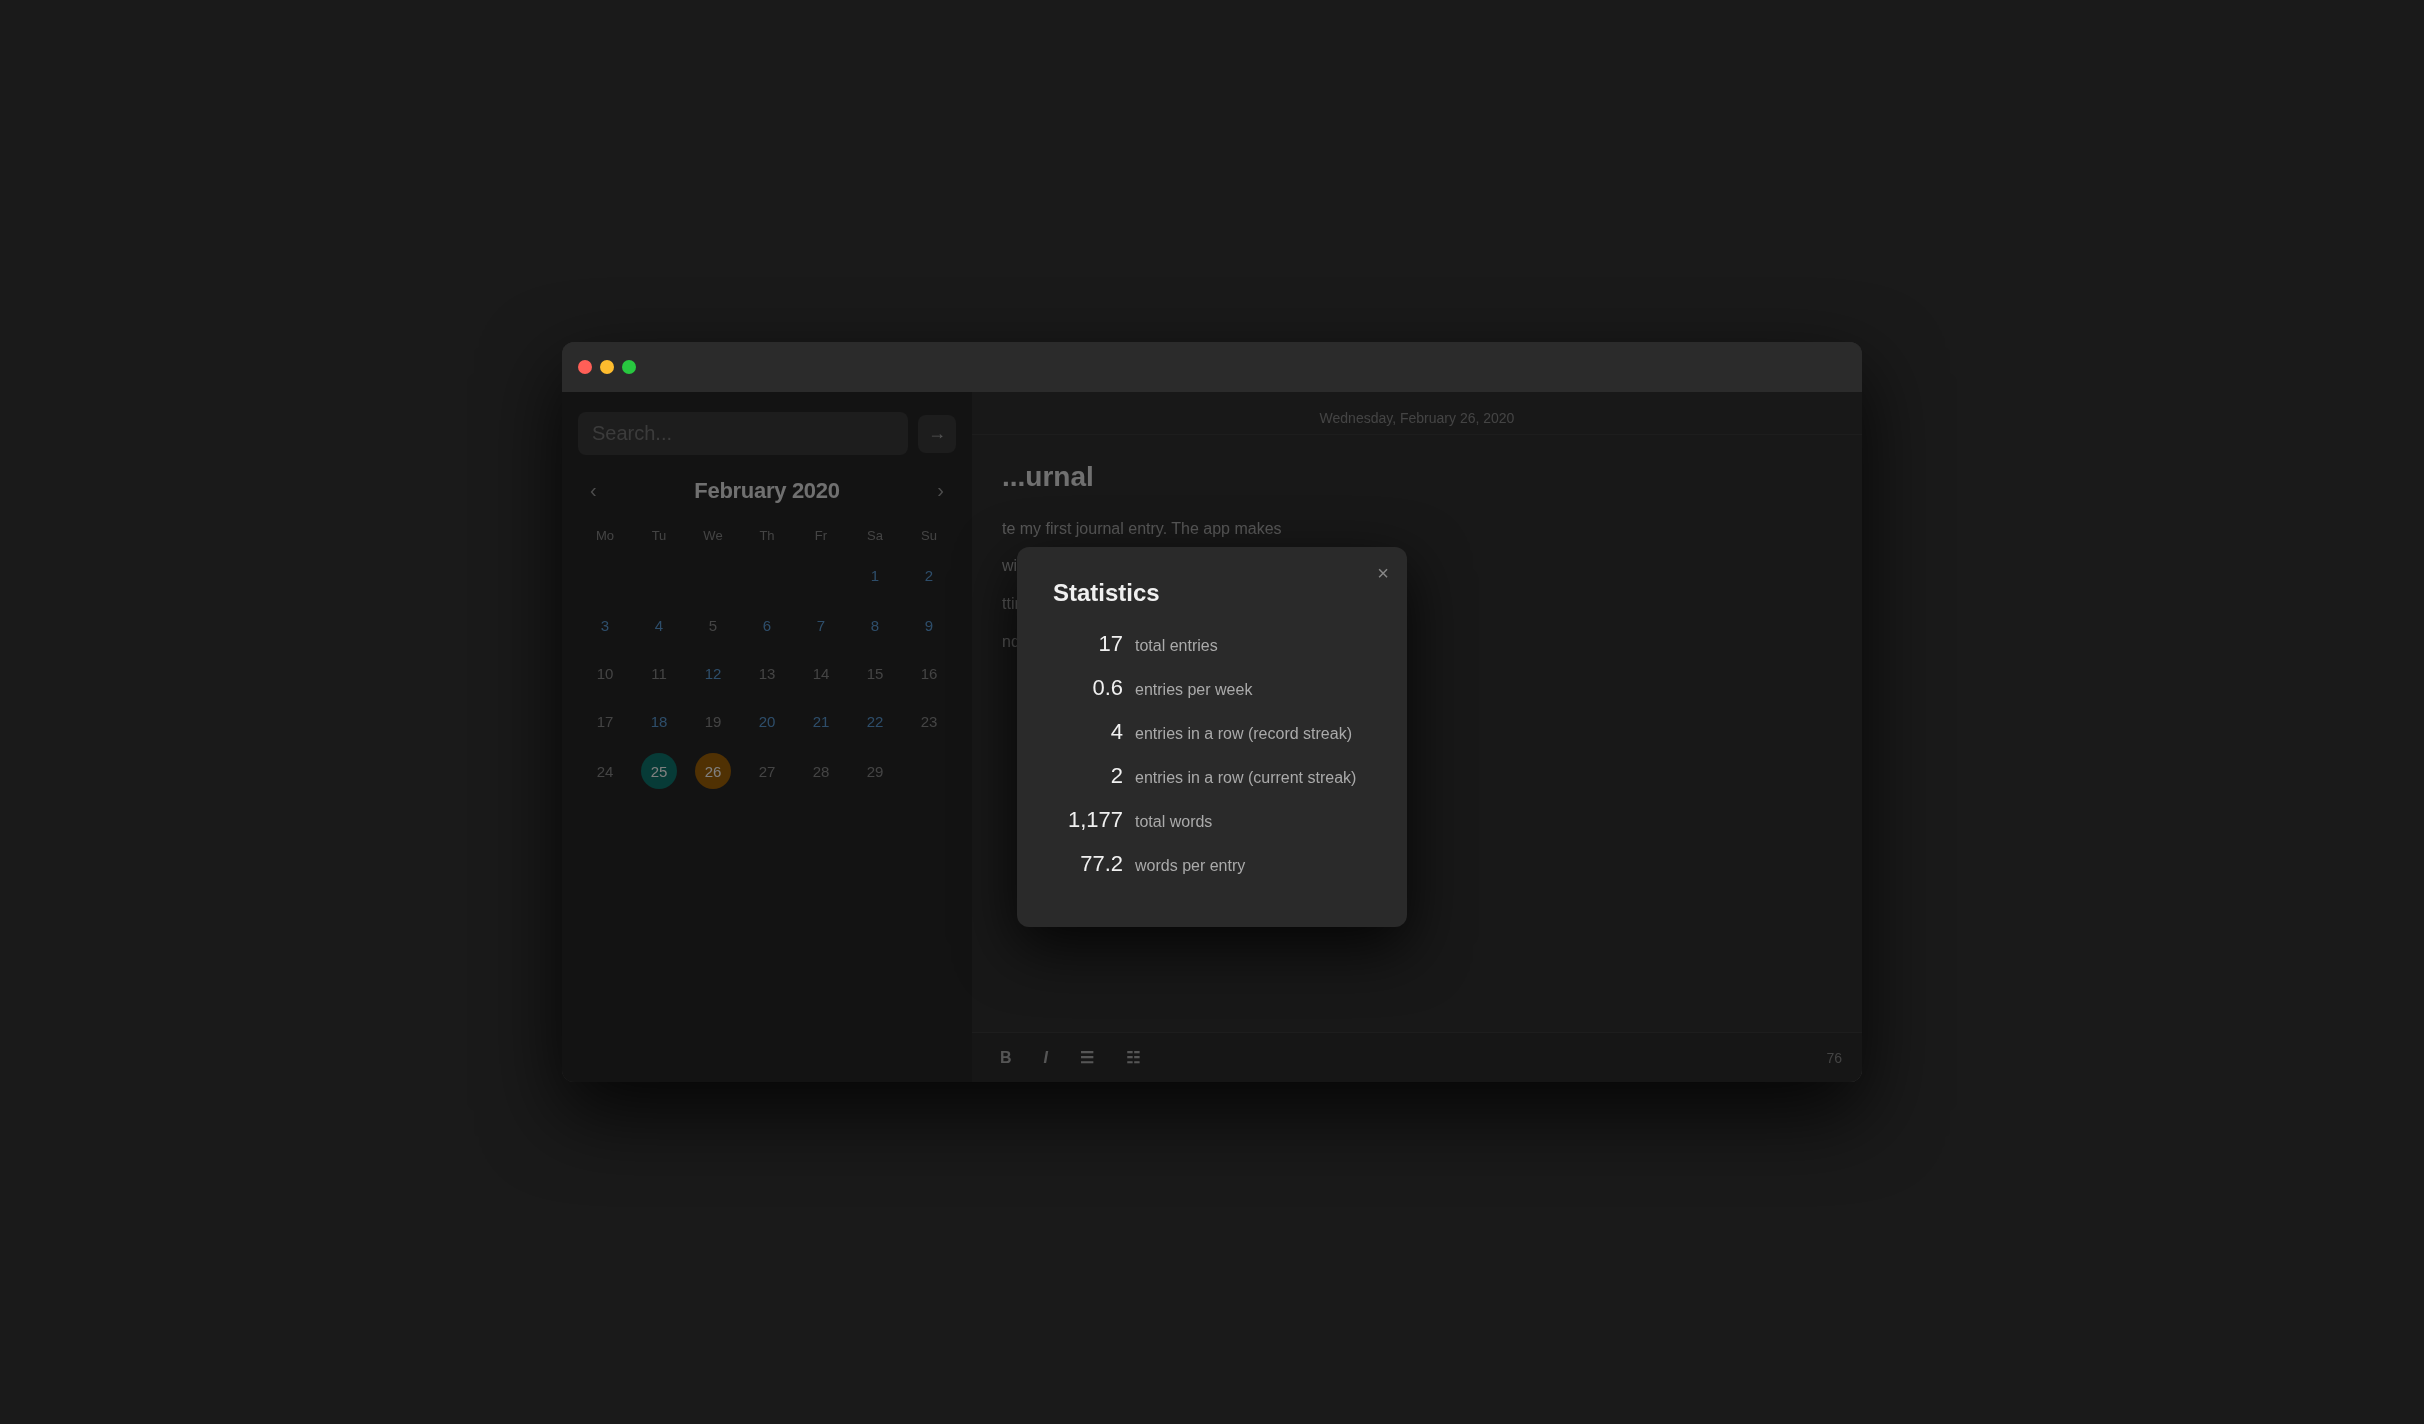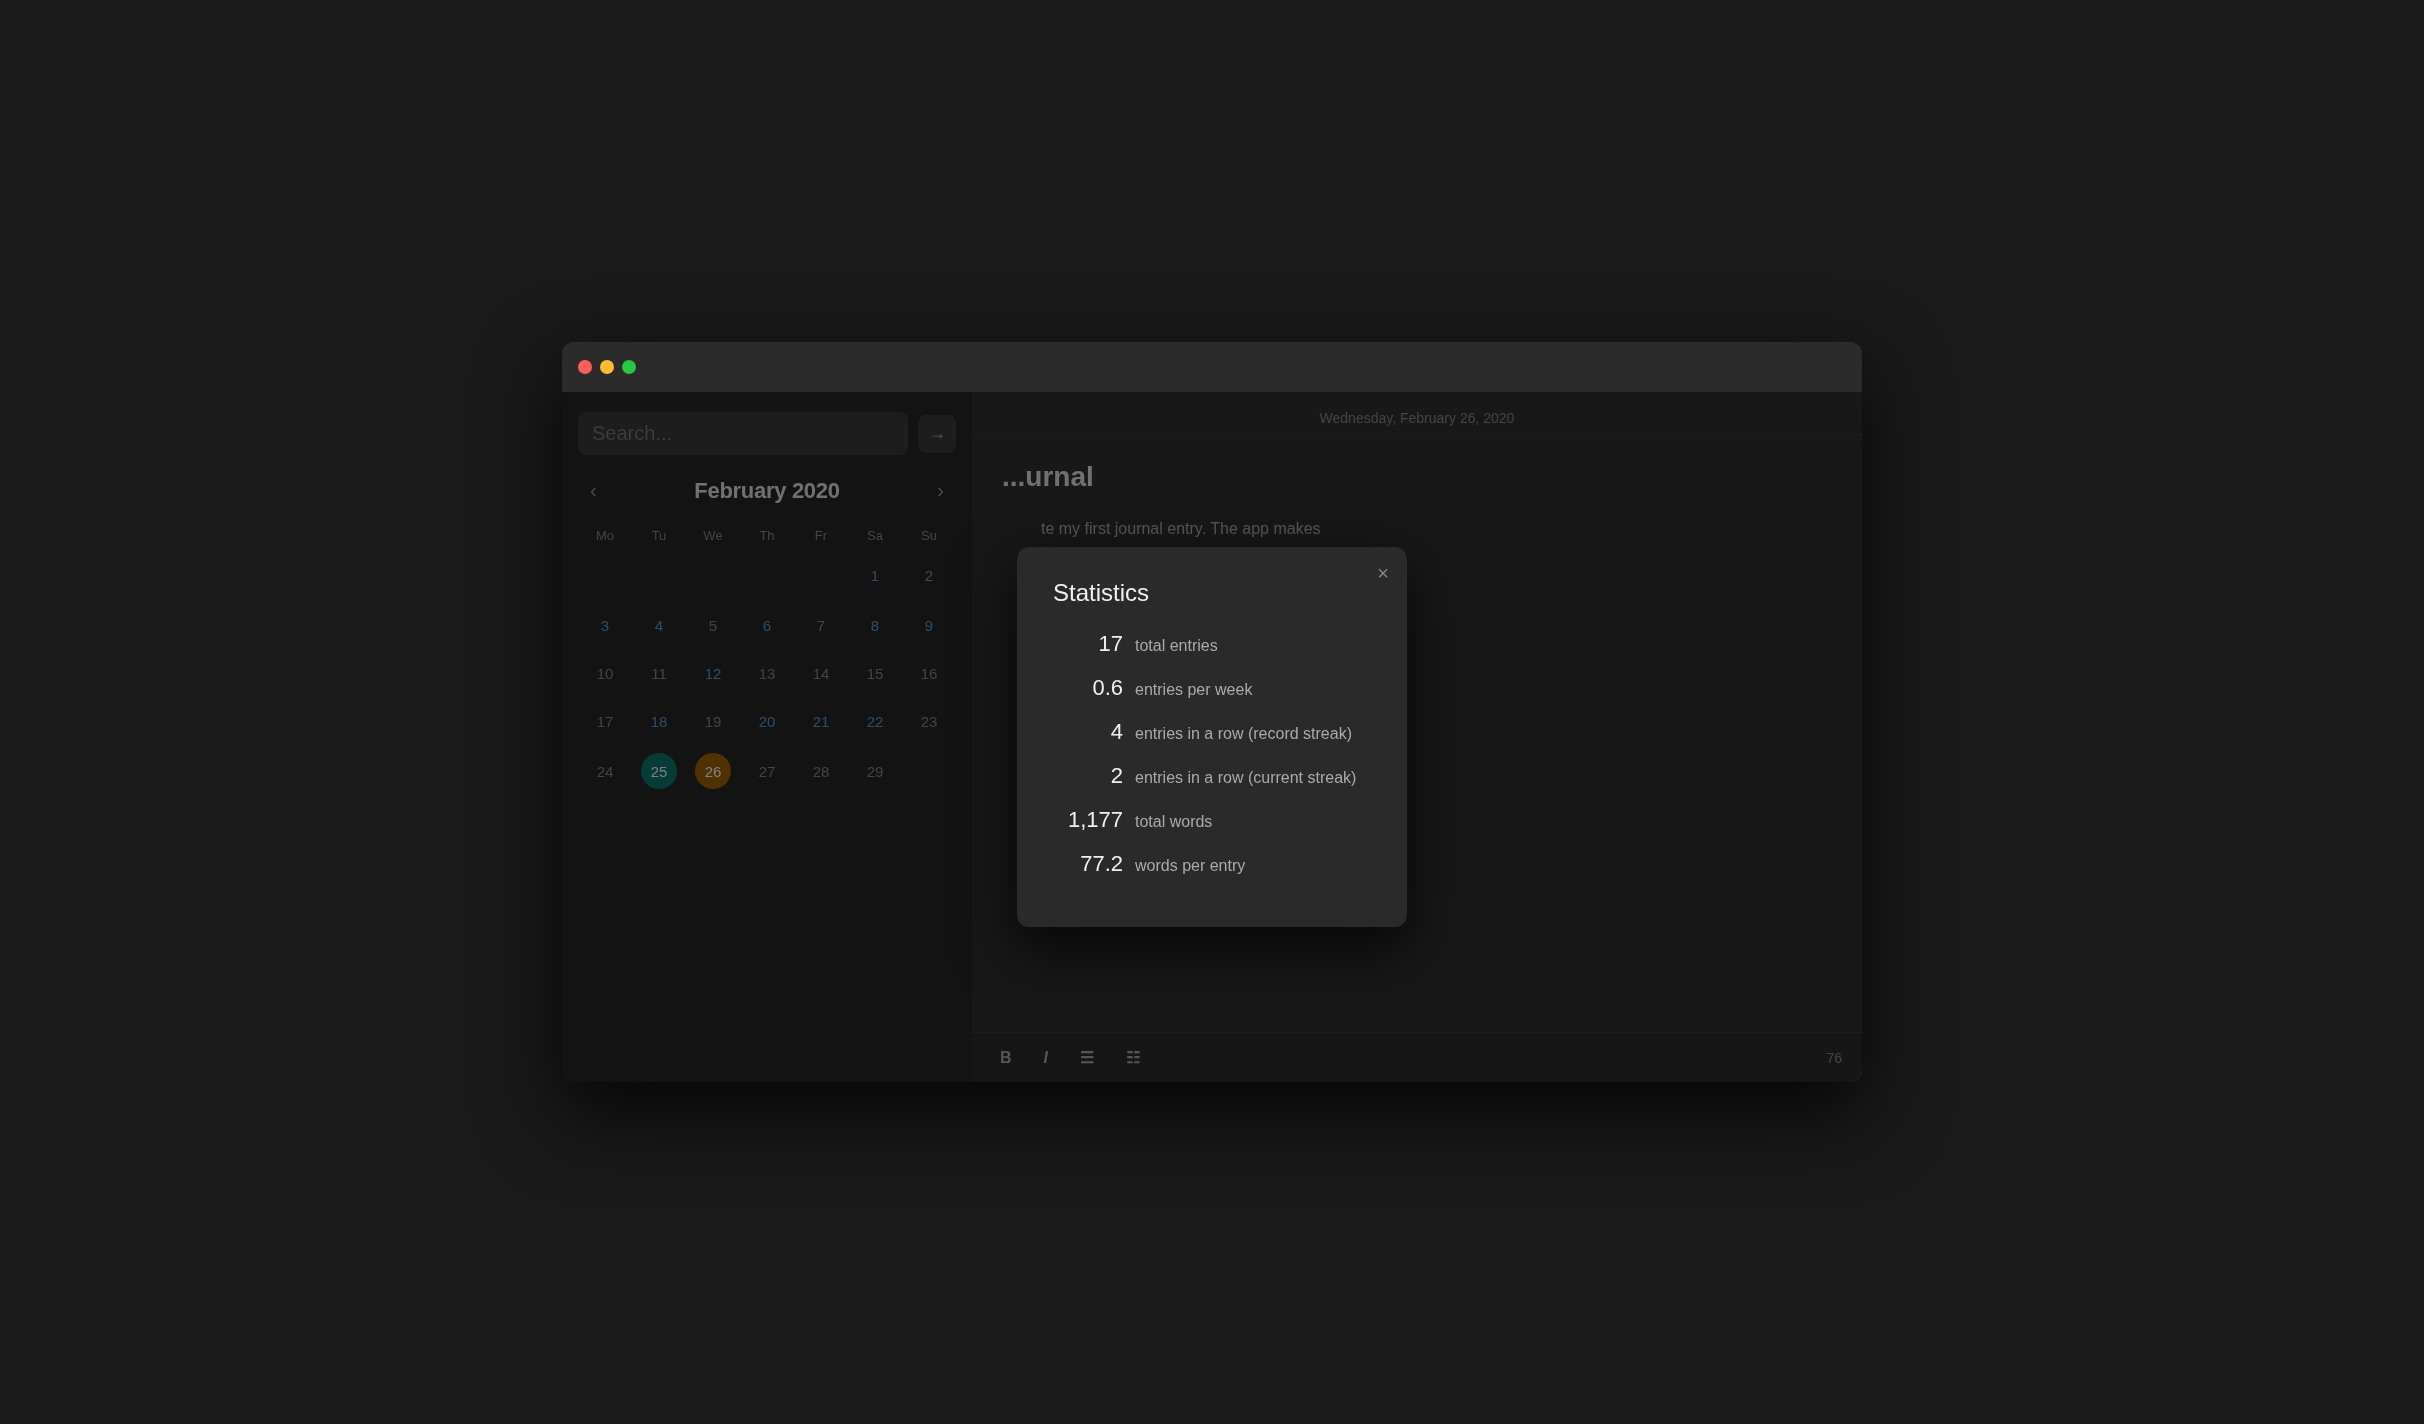--- a/index.html
+++ b/index.html
@@ -200,21 +200,21 @@
       overflow: hidden;
     }
 
     .entry-title {
       color: #e0e0e0;
       font-size: 28px;
       font-weight: 700;
       margin-bottom: 16px;
     }
 
-    .entry-body p { margin-bottom: 12px; margin-left: 39px; }
+    .entry-body p { margin-bottom: 12px; }
     .entry-body strong { color: #e0e0e0; }
     .entry-body em { font-style: italic; }
 
     .toolbar {
       height: 50px;
       background: #2d2d2d;
       border-top: 1px solid #3a3a3a;
       display: flex;
       align-items: center;
       padding: 0 20px;
@@ -266,21 +266,21 @@
       border: none;
       color: #888;
       font-size: 20px;
       cursor: pointer;
       line-height: 1;
     }
 
     .modal-title {
       color: #f0f0f0;
       font-size: 24px;
-      font-weight: 400;
+      font-weight: 700;
       margin-bottom: 24px;
     }
 
     .stat-row {
       display: flex;
       align-items: baseline;
       gap: 12px;
       margin-bottom: 18px;
     }
 

